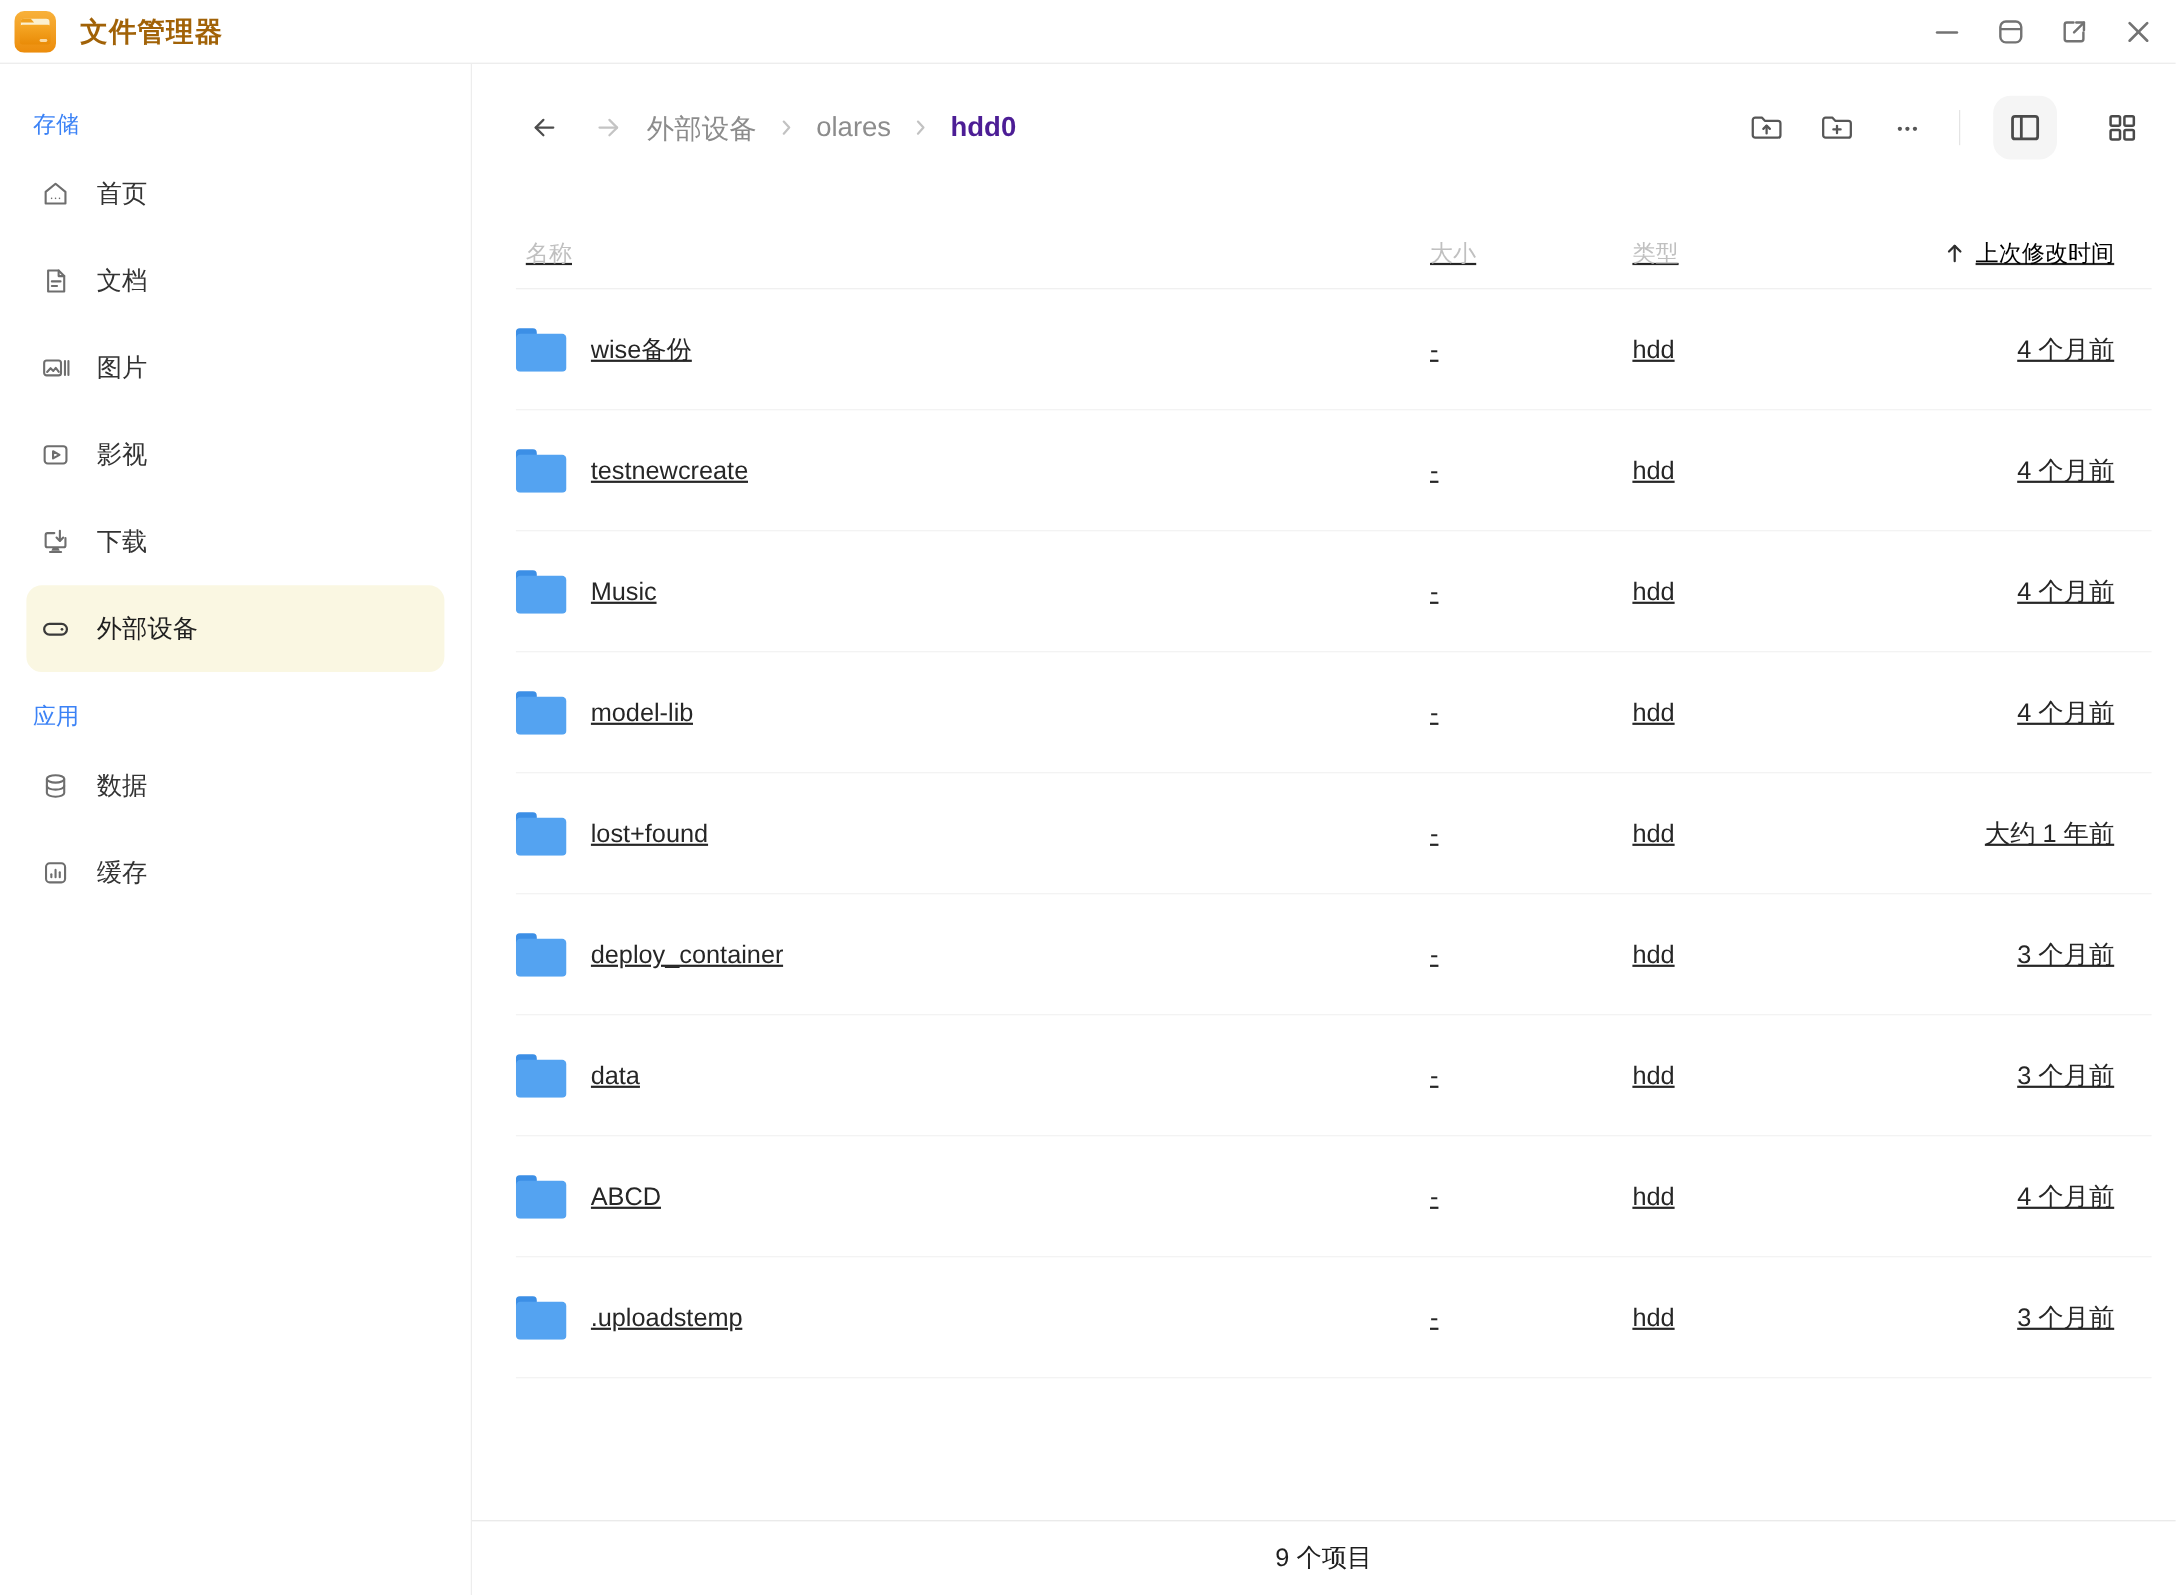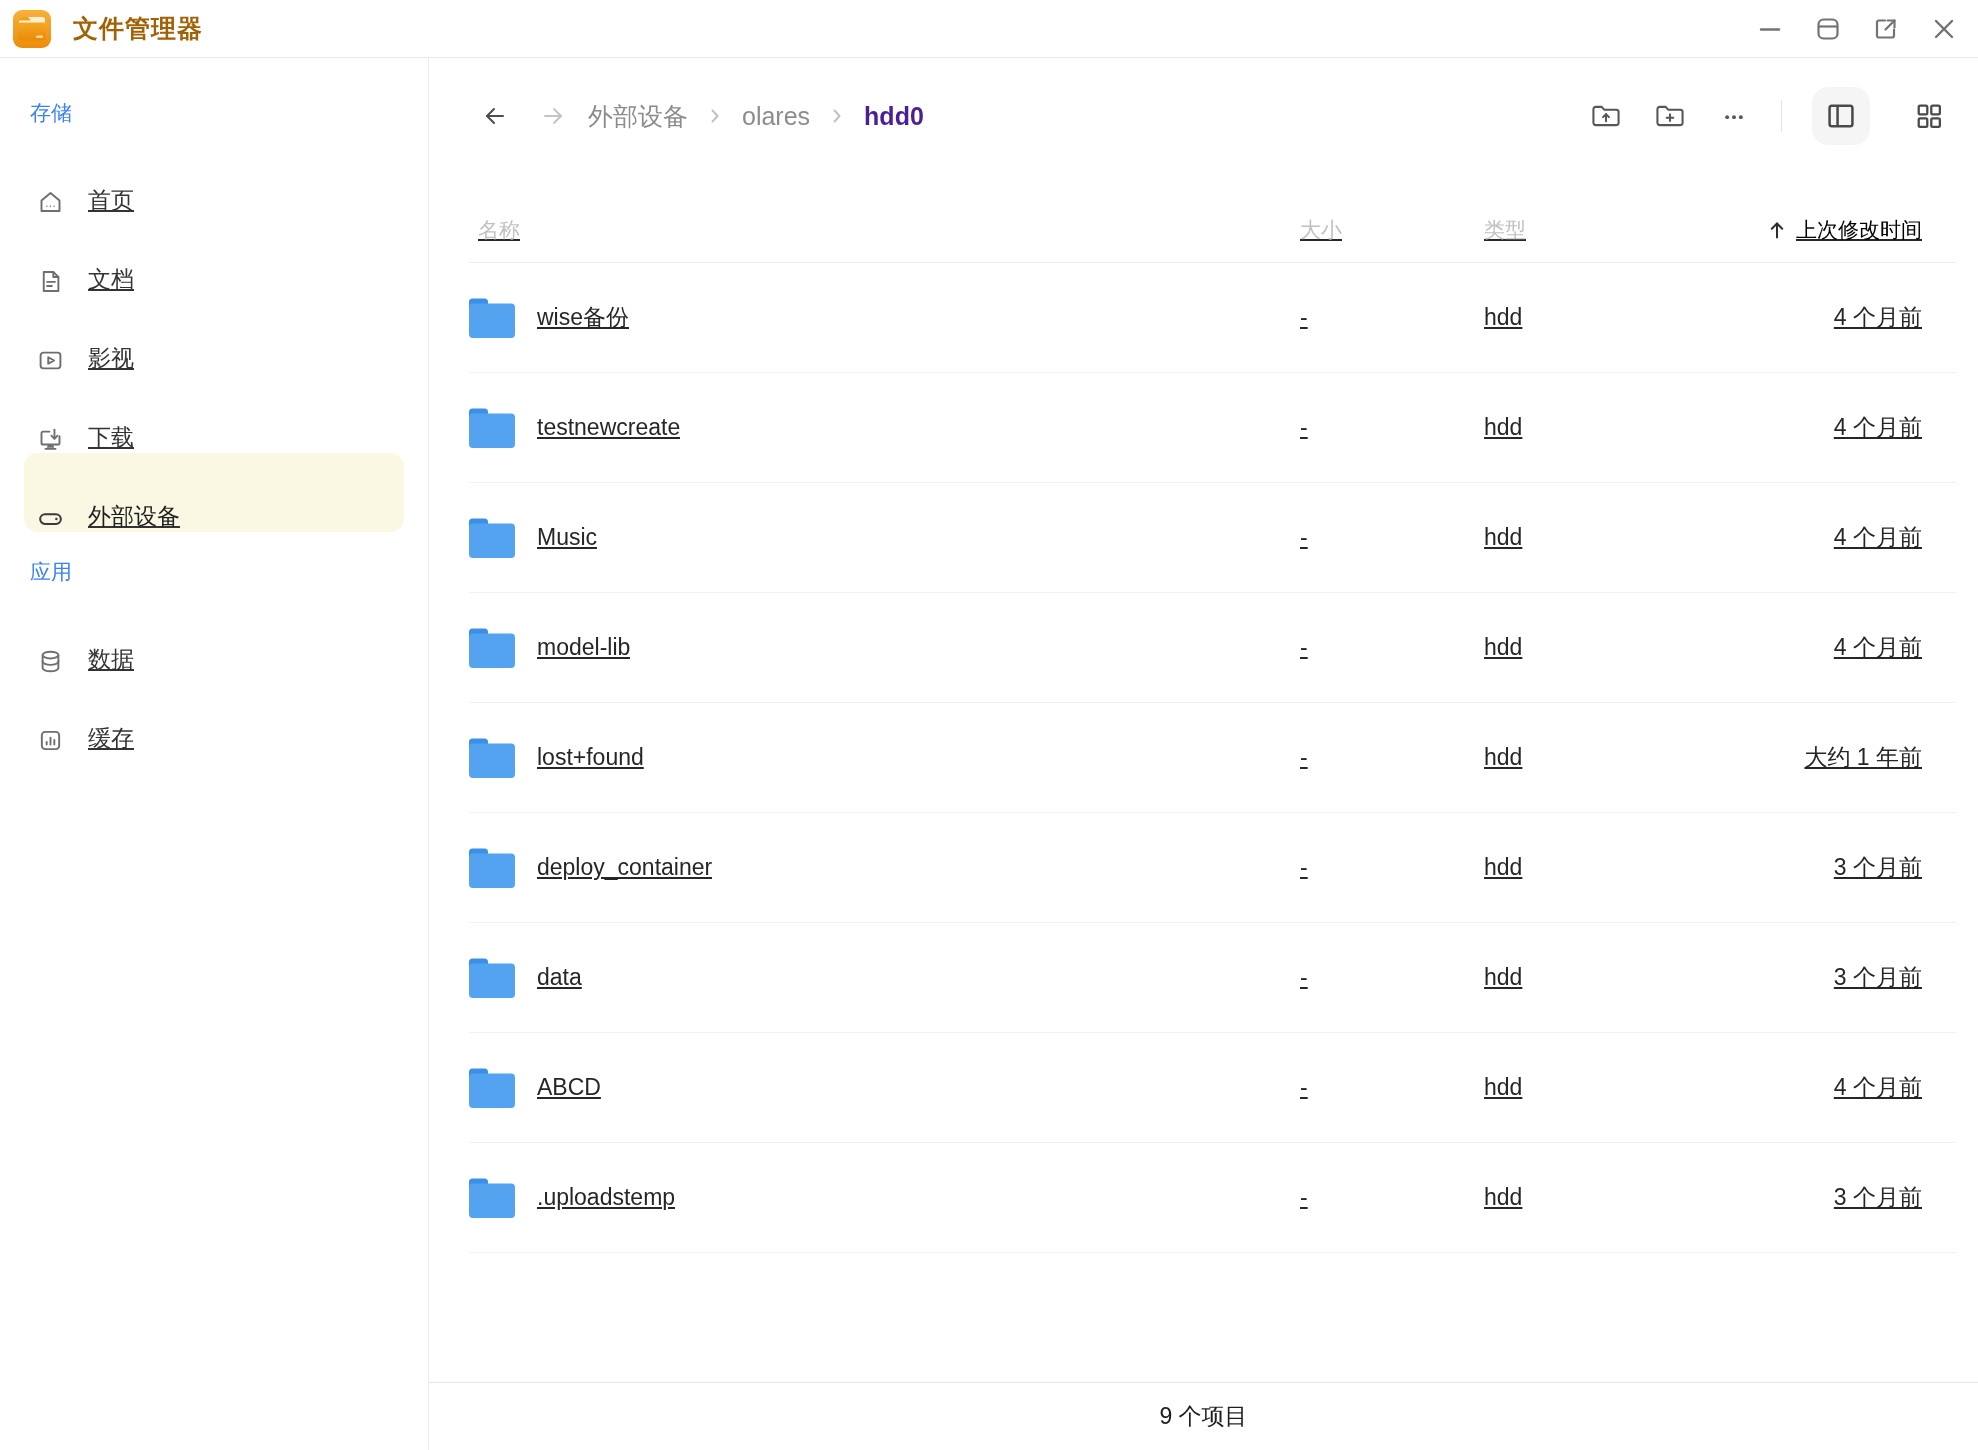--- a/index.html
+++ b/index.html
@@ -15,22 +15,22 @@
   .win-btn { width:26px; height:26px; display:flex; align-items:center; justify-content:center; cursor:pointer; }
 
   
   .content { display:flex; height:1392px; }
   .sidebar { width:429px; flex:0 0 429px; border-right:1px solid #EBEBEB; padding-top:41px; }
   .main { flex:1; display:flex; flex-direction:column; min-width:0; }
 
   
   .section-label { height:28px; margin:0 0 10px 30px; font-size:21px; color:#3b82f6; display:flex; align-items:center; }
   .section-label.second { margin-top:26px; }
-  .side-item { height:79px; display:flex; align-items:flex-end; padding-left:36px; gap:24px;
-               font-size:23px; color:#333; cursor:pointer;text-decoration:underline; }
+  .side-item { height:79px; display:flex; align-items:center; padding-left:36px; gap:24px;
+               font-size:23px; color:#333; cursor:pointer; }
   .side-item .sicon { width:28px; height:28px; flex:0 0 28px; display:flex; align-items:center; justify-content:center; }
   .side-item.selected { background:#FAF7E2; border-radius:14px; margin:0 24px; padding-left:12px; }
   .side-item.selected .label { color:#1F1F1F; }
 
   
   .bc-bar { height:116px; display:flex; align-items:center; padding:0 20px 0 52px; }
   .nav-arrow { width:28px; height:28px; display:flex; align-items:center; justify-content:center; cursor:pointer; }
   .nav-arrow + .nav-arrow { margin-left:30px; }
   .crumbs { display:flex; align-items:center; margin-left:21px; font-size:25px; }
   .crumb { color:#8C8C8C; cursor:pointer; }
@@ -135,20 +135,31 @@
         <svg width="27" height="27" viewBox="0 0 24 24" fill="none" stroke="#6E6E6E" stroke-width="1.7" stroke-linecap="round" stroke-linejoin="round">
           <path d="M6 3.5 H14.5 L19 8 V20.5 H6 Z"></path>
             <path d="M14.5 3.5 V8 H19"></path>
           <line x1="9" y1="12.3" x2="16" y2="12.3"></line>
             <line x1="9" y1="16" x2="13.2" y2="16"></line>
         </svg>
       </span>
       <span class="label">文档</span>
     </div>
 
+    <div class="side-item">
+      <span class="sicon">
+        <svg width="27" height="27" viewBox="0 0 24 24" fill="none" stroke="#6E6E6E" stroke-width="1.7" stroke-linecap="round" stroke-linejoin="round">
+          <rect x="2.8" y="6" width="13.6" height="12" rx="2"></rect>
+          <path d="M5.2 15.2 l2.8-3 2.2 2.2 2-2.4 2.4 3.2"></path>
+          <line x1="19.6" y1="6.4" x2="19.6" y2="17.6"></line>
+            <line x1="22.4" y1="6.4" x2="22.4" y2="17.6"></line>
+        </svg>
+      </span>
+      <span class="label">图片</span>
+    </div>
 
     <div class="side-item">
       <span class="sicon">
         <svg width="27" height="27" viewBox="0 0 24 24" fill="none" stroke="#6E6E6E" stroke-width="1.7" stroke-linecap="round" stroke-linejoin="round">
           <rect x="3.2" y="5" width="17.6" height="14" rx="2.5"></rect>
           <path d="M10 9.1 L15.2 12 L10 14.9 Z"></path>
         </svg>
       </span>
       <span class="label">影视</span>
     </div>

